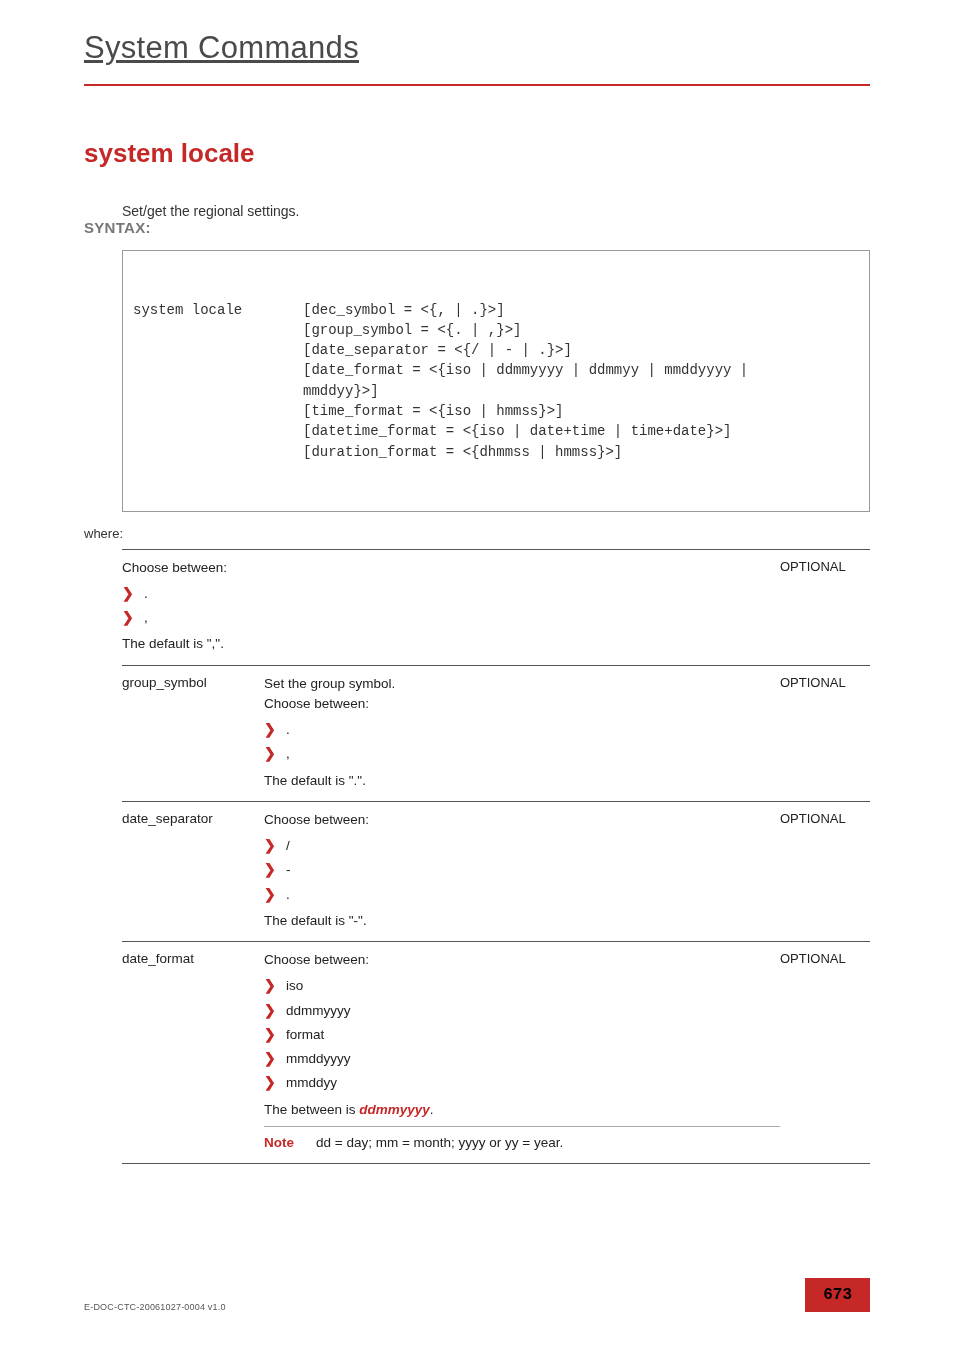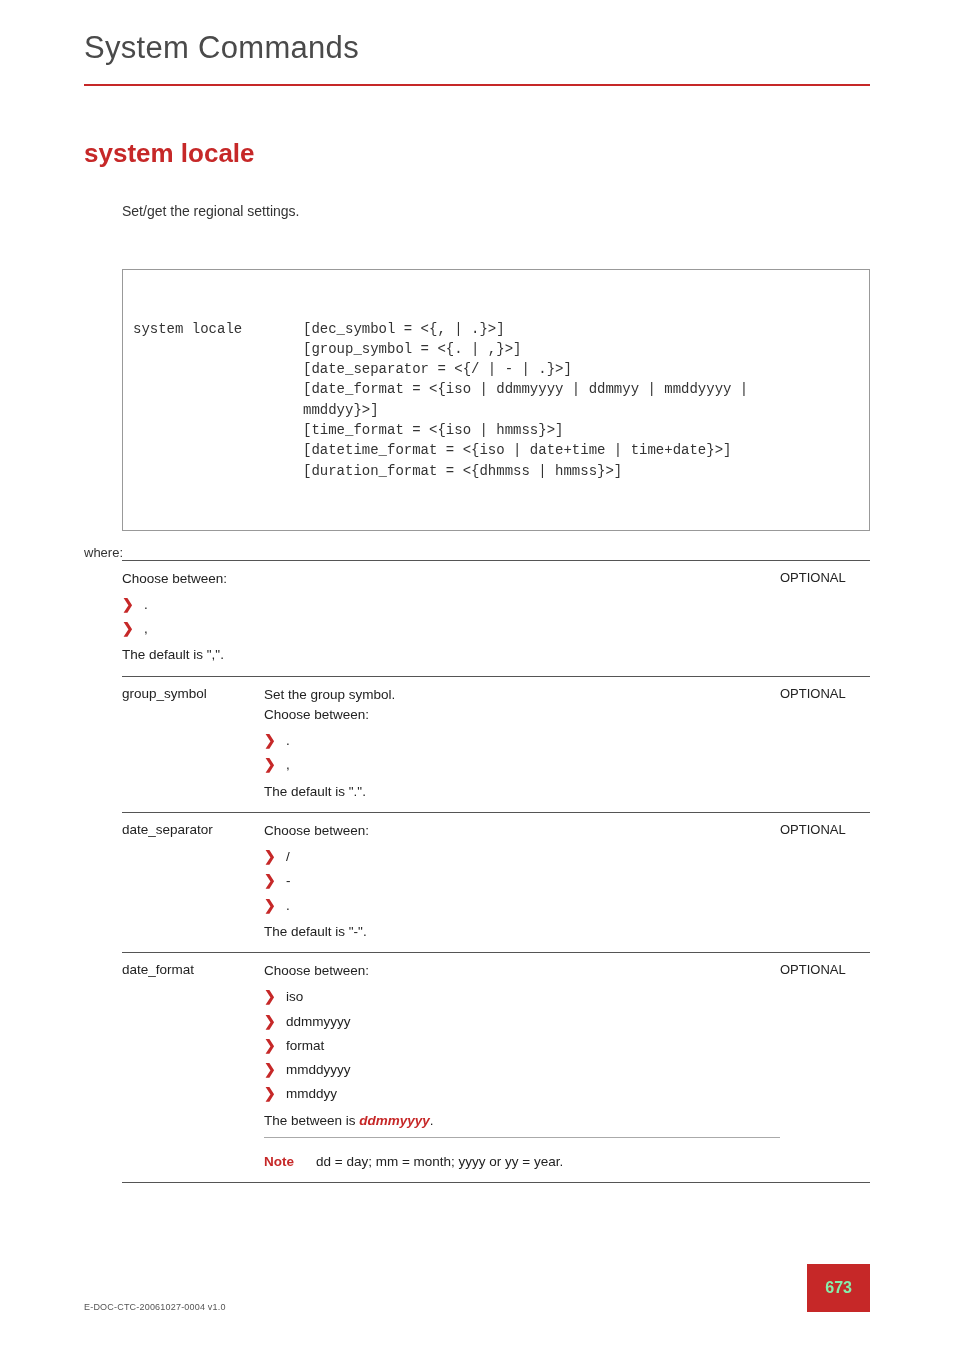--- a/index.html
+++ b/index.html
@@ -13,37 +13,37 @@
   }
   .page {
     padding: 30px 84px 0 84px;
   }
   .header-title {
     font-size: 31px;
     font-weight: 400;
     color: #4a4a4a;
     letter-spacing: 0.3px;
     margin-bottom: 18px;
+    text-decoration: underline;
   }
   .header-rule {
     height: 2px;
     background: #c62828;
     margin-bottom: 52px;
   }
   .cmd-title {
     font-size: 26px;
     font-weight: 700;
     color: #c62828;
     margin-bottom: 34px;
   }
   .desc {
     font-size: 14px;
     color: #333;
     margin-left: 38px;
-    margin-bottom: 50px;
   }
   .section-label {
     font-size: 15px;
     font-weight: 700;
     color: #777;
     letter-spacing: 0.3px;
     margin-bottom: 14px;
   }
   .syntax-box {
     border: 1px solid #999;
@@ -55,20 +55,21 @@
     margin-left: 38px;
     margin-bottom: 14px;
     white-space: pre;
   }
   .syntax-row { display: flex; }
   .syntax-cmd { width: 170px; flex-shrink: 0; }
   .syntax-body { flex: 1; }
   .where {
     font-size: 13px;
     color: #333;
+    margin-bottom: 8px;
   }
   .params {
     margin-left: 38px;
   }
   .param-row {
     display: flex;
     border-top: 1px solid #555;
     padding: 8px 0 10px 0;
   }
   .param-row:last-child { border-bottom: 1px solid #555; }
@@ -106,21 +107,21 @@
     width: 22px;
     flex-shrink: 0;
     line-height: 1;
   }
   .opt-text { font-size: 13.5px; }
   .default-line { margin-top: 3px; }
   .emph-red { color: #c62828; font-weight: 700; font-style: italic; }
   .note-row {
     display: flex;
     border-top: 1px solid #aaa;
-    padding-top: 14px;
+    padding-top: 6px;
     margin-top: 6px;
   }
   .note-label {
     color: #c62828;
     font-weight: 700;
     font-size: 13.5px;
     width: 52px;
     flex-shrink: 0;
   }
   .note-text { font-size: 13.5px; }
@@ -133,36 +134,38 @@
     justify-content: space-between;
     align-items: flex-end;
   }
   .doc-id {
     font-size: 9px;
     color: #555;
     letter-spacing: 0.2px;
   }
   .page-badge {
     background: #c62828;
-    color: #86efac;
+    color: #000000;
     font-weight: 700;
     font-size: 16px;
-    padding: 15px 18px;
+    padding: 8px 18px;
+    font-family: Liberation Mono, monospace;
   }
 </style>
 </head>
 <body>
 
 <div class="page">
   <div class="header-title">System Commands</div>
   <div class="header-rule"></div>
 
   <div class="cmd-title">system locale</div>
   <div class="desc">Set/get the regional settings.</div>
 
+  <div class="section-label">SYNTAX:</div>
 
   <div class="syntax-box">
     <div class="syntax-row">
       <div class="syntax-cmd">system locale</div>
       <div class="syntax-body">[dec_symbol = &lt;{, | .}&gt;]
 [group_symbol = &lt;{. | ,}&gt;]
 [date_separator = &lt;{/ | - | .}&gt;]
 [date_format = &lt;{iso | ddmmyyyy | ddmmyy | mmddyyyy |
 mmddyy}&gt;]
 [time_format = &lt;{iso | hmmss}&gt;]

